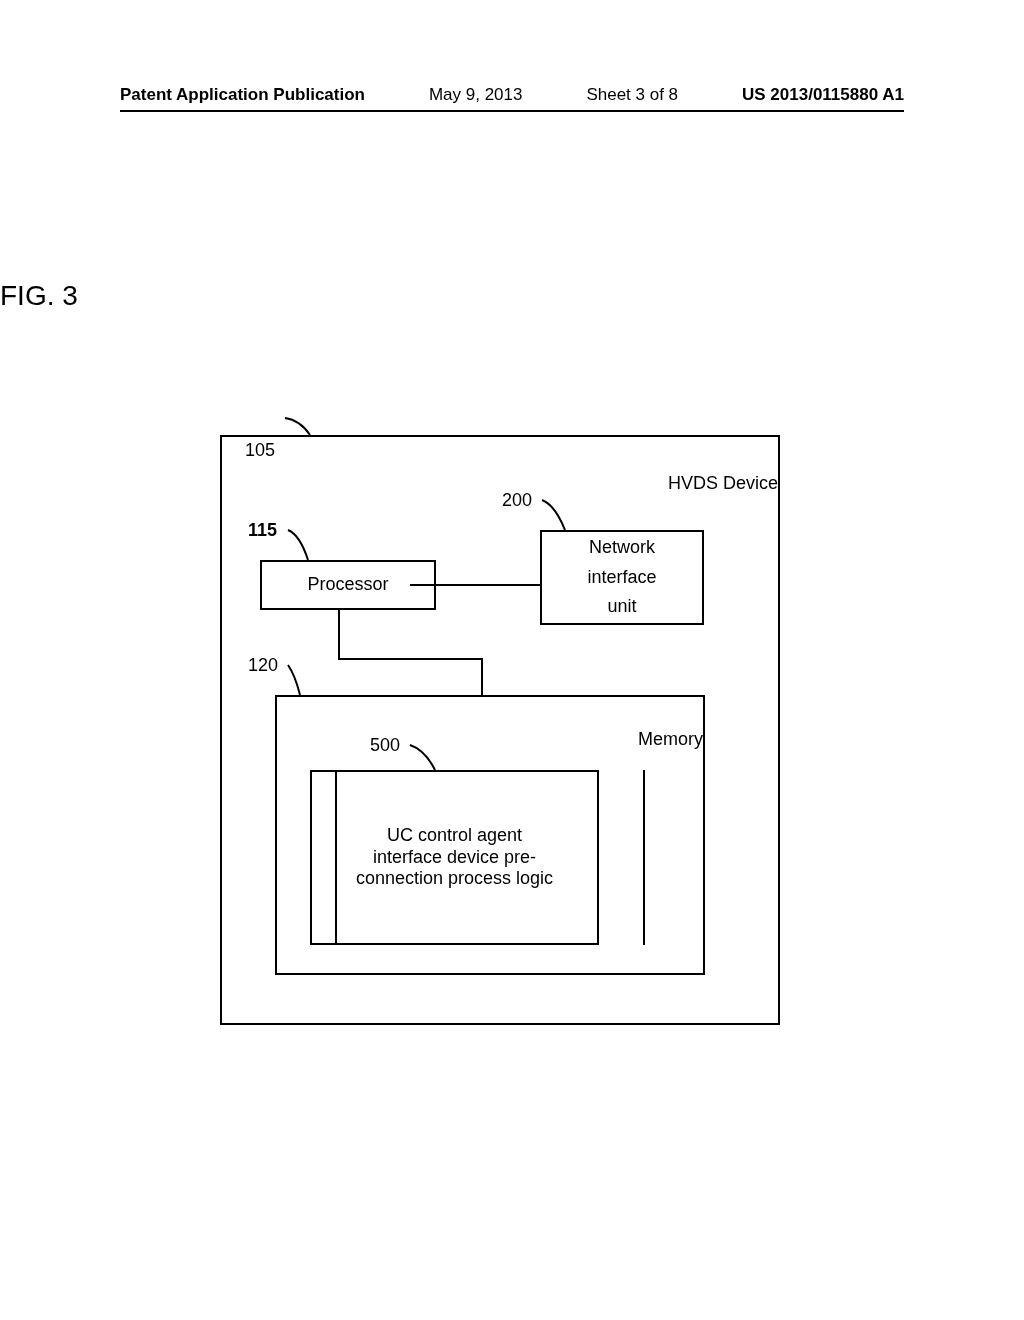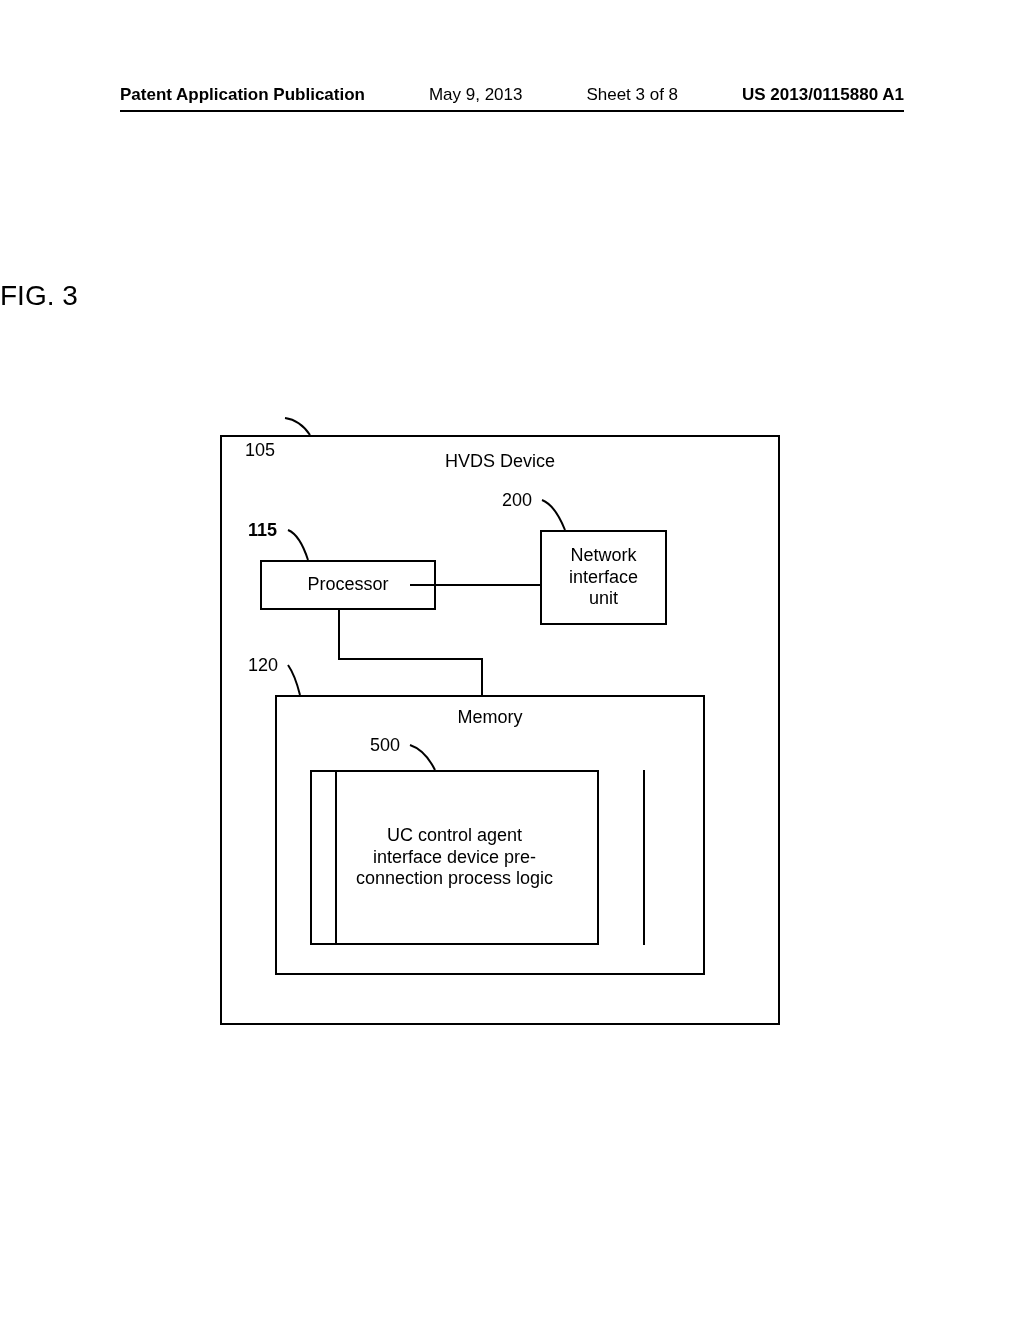--- a/index.html
+++ b/index.html
@@ -9,21 +9,21 @@
   .header .pub { font-weight: bold; }
   .header .date { font-weight: normal; }
   .header .sheet { font-weight: normal; }
   .header .num { font-weight: bold; }
   .rule { position: absolute; top: 110px; left: 120px; right: 120px; height: 2px; background: #000; }
   .figlabel { position: absolute; top: 280px; width: 100%; font-size: 28px; font-weight: normal; }
   
   .box { position: absolute; border: 2px solid #000; background: #fff; text-align: center; }
   .lbl { position: absolute; font-size: 18px; }
   .center-text { display: flex; flex-direction: column; align-items: center; justify-content: center; font-size: 18px; line-height: 1.2; }
-  .title-in-box { position: absolute; width: 100%; text-align: center; font-size: 18px; }
+  .title-in-box { position: absolute; width: 100%; text-align: right; font-size: 18px; margin-top: 22px; }
   
   .line { position: absolute; background: #000; }
   
   svg.leaders { position: absolute; top: 0; left: 0; width: 1024px; height: 1320px; pointer-events: none; }
 </style>
 </head>
 <body>
 
 <div class="page">
 
@@ -38,21 +38,21 @@
   <div class="figlabel">FIG. 3</div>
 
   <div class="box" style="left:220px; top:435px; width:560px; height:590px;">
     <div class="title-in-box" style="top:14px;">HVDS Device</div>
   </div>
 
   <div class="box center-text" style="left:260px; top:560px; width:176px; height:50px;">
     <span>Processor</span>
   </div>
 
-  <div class="box center-text" style="left:540px; top:530px; width:127px; height:95px;">
+  <div class="box center-text" style="left:540px; top:530px; width:164px; height:95px;gap:8px;">
     <span>Network</span>
     <span>interface</span>
     <span>unit</span>
   </div>
 
   <div class="box" style="left:275px; top:695px; width:430px; height:280px;">
     <div class="title-in-box" style="top:10px;">Memory</div>
   </div>
 
   <div class="box center-text" style="left:310px; top:770px; width:289px; height:175px;">

